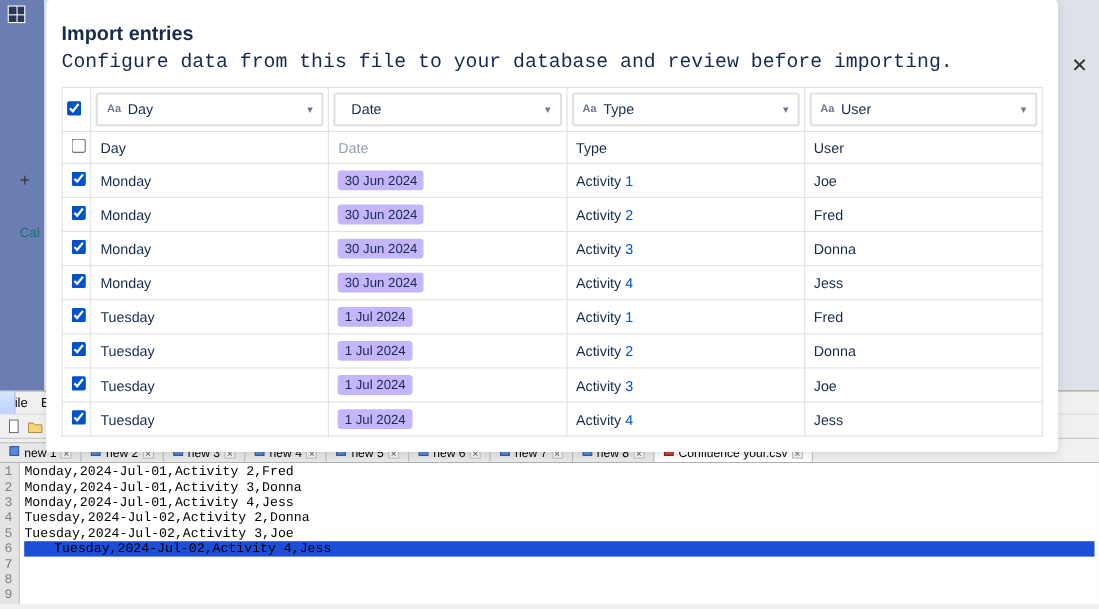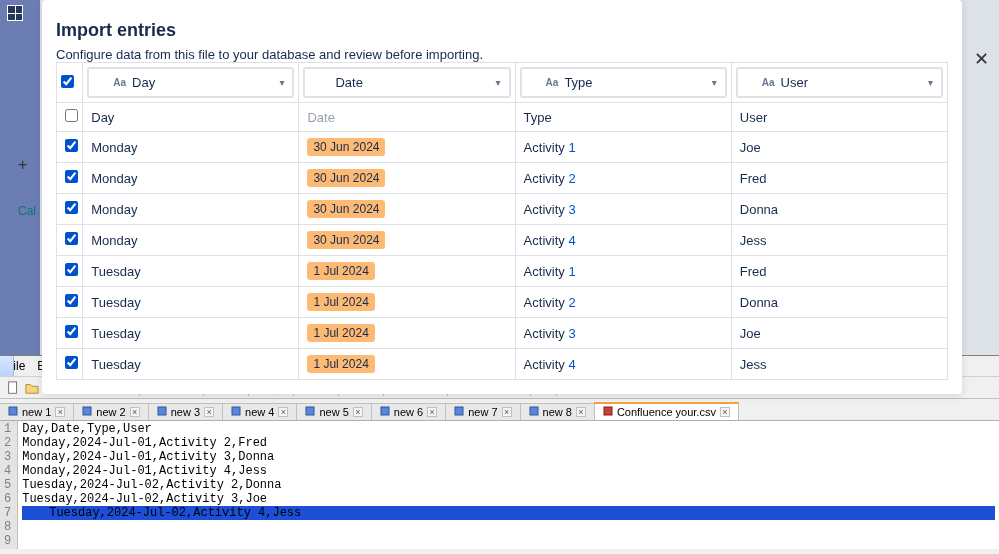--- a/index.html
+++ b/index.html
@@ -84,23 +84,24 @@
       z-index: 2;
       padding: 20px 14px 14px 14px;
     }
     .modal h2 {
       font-size: 18px;
       color: #172b4d;
       font-weight: 600;
       margin-bottom: 6px;
     }
     .modal-sub {
-      font-size: 13px;
+      font-size: 18px;
       color: #172b4d;
-      margin-bottom: 0;
+      margin-bottom: 12px;
+      font-family: Liberation Mono, monospace;
     }
     .import-table {
       width: 100%;
       border-collapse: collapse;
       table-layout: fixed;
     }
     .import-table th, .import-table td {
       border: 1px solid #dfe1e6;
       text-align: left;
       vertical-align: middle;
@@ -131,35 +132,34 @@
       display: flex;
       align-items: center;
       justify-content: space-between;
       cursor: pointer;
       background: #fff;
     }
     .header-select .label-wrap {
       display: flex;
       align-items: center;
       gap: 6px;
-      margin-left: 16px;
     }
     .header-select .type-icon {
       font-size: 10px;
       color: #6b778c;
       font-weight: bold;
     }
     .header-select .chev {
       font-size: 10px;
       color: #6b778c;
     }
     .placeholder { color: #97a0af; }
     .date-pill {
       display: inline-block;
-      background: #fdba74;
+      background: #c4b5fd;
       border-radius: 3px;
       padding: 2px 6px;
       font-size: 12px;
     }
     .link-num { color: #0052cc; }
     input[type=checkbox] {
       width: 13px;
       height: 13px;
       accent-color: #0052cc;
     }
@@ -694,21 +694,20 @@
         <div>2</div>
         <div>3</div>
         <div>4</div>
         <div>5</div>
         <div>6</div>
         <div>7</div>
         <div>8</div>
         <div>9</div>
       </div>
     <div class="npp-lines" id="npp-lines">
-        <div class="npp-line">Day,Date,Type,User</div>
         <div class="npp-line">Monday,2024-Jul-01,Activity 2,Fred</div>
         <div class="npp-line">Monday,2024-Jul-01,Activity 3,Donna</div>
         <div class="npp-line">Monday,2024-Jul-01,Activity 4,Jess</div>
         <div class="npp-line">Tuesday,2024-Jul-02,Activity 2,Donna</div>
         <div class="npp-line">Tuesday,2024-Jul-02,Activity 3,Joe</div>
         <div class="npp-line hl">Tuesday,2024-Jul-02,Activity 4,Jess</div>
       </div>
   </div>
 </div>
 

